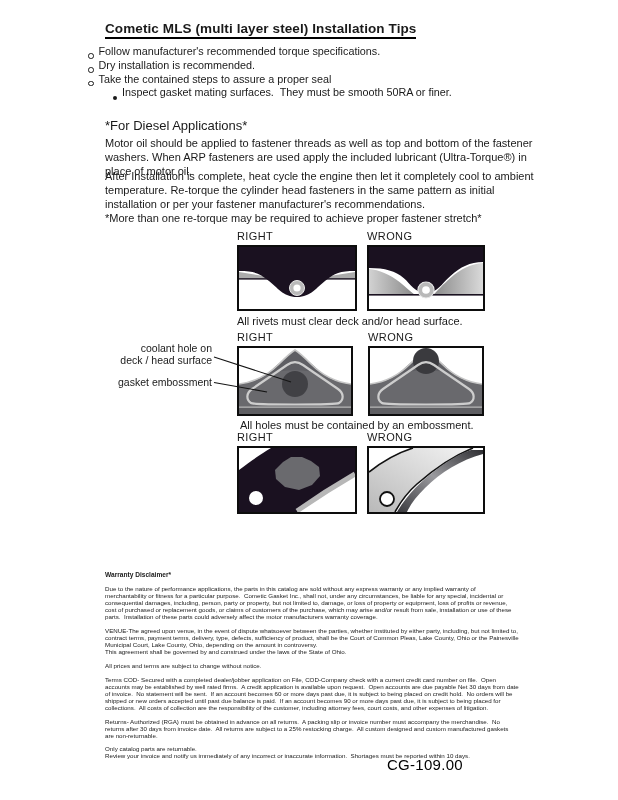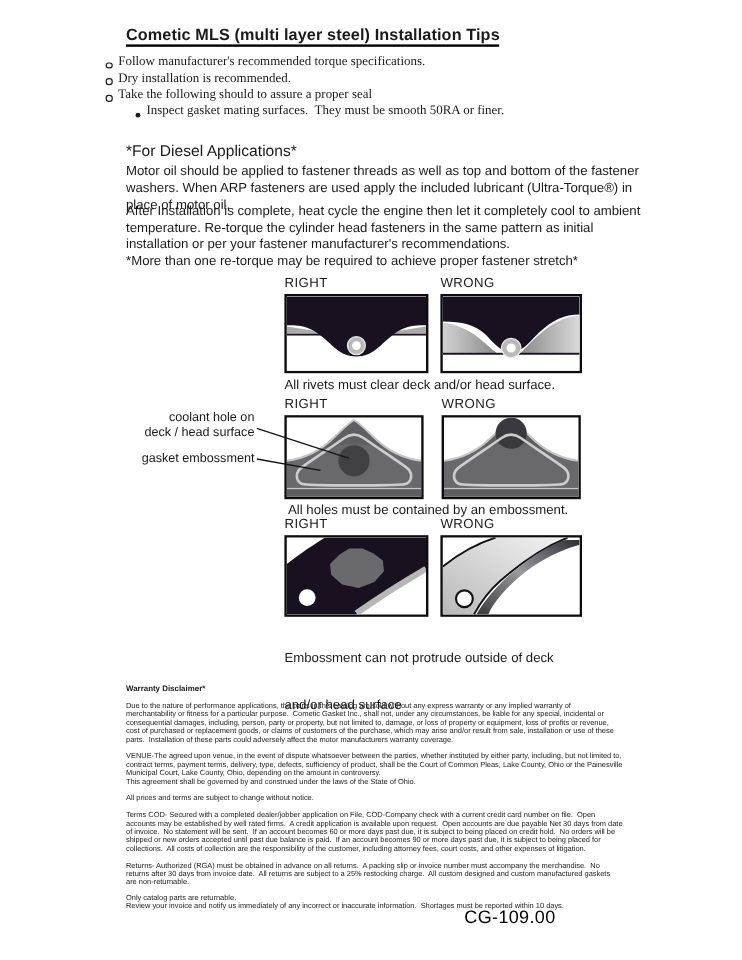--- a/index.html
+++ b/index.html
@@ -4,21 +4,21 @@
 <style>
   html,body{margin:0;padding:0;background:#ffffff;}
   .page{position:relative;width:598px;height:800px;background:#ffffff;
         font-family:"Liberation Sans", sans-serif;color:#1a1a1a;overflow:hidden;}
   .abs{position:absolute;}
 
   .title{left:105px;top:21px;font-size:13.5px;font-weight:700;
          border-bottom:2px solid #000;padding-bottom:1px;letter-spacing:.1px;}
 
   .bullets{left:88px;top:45px;width:488px;font-size:10.8px;line-height:13.8px;}
-  .b{display:flex;align-items:center;white-space:pre-wrap;font-family:Liberation Serif, serif;}
+  .b{display:flex;align-items:flex-end;white-space:pre-wrap;}
   .b .mk{flex:0 0 auto;margin-right:5px;}
   .mk1{width:3.5px;height:3.5px;border:1px solid #1a1a1a;border-radius:50%;margin-top:4.8px;}
   .mk2{width:4px;height:4px;background:#1a1a1a;border-radius:50%;margin-top:4.8px;}
   .l2{margin-left:25px;}
 
   .h2{left:105px;top:118px;font-size:13px;font-weight:400;}
   .para{left:105px;width:430px;font-size:11px;line-height:13.8px;white-space:pre-wrap;}
   .p1{top:137px;} .p2{top:170px;} .pnote{top:212px;}
 
   .dlab{font-size:11px;text-align:left;letter-spacing:.4px;}
@@ -48,21 +48,21 @@
 </head>
 <body>
 
 <div class="page">
 
   <div class="abs title">Cometic MLS (multi layer steel) Installation Tips</div>
 
   <div class="abs bullets">
     <div class="b"><span class="mk mk1"></span><span>Follow manufacturer's recommended torque specifications.</span></div>
     <div class="b"><span class="mk mk1"></span><span>Dry installation is recommended.</span></div>
-    <div class="b"><span class="mk mk1"></span><span>Take the following should to assure a proper seal</span></div>
+    <div class="b"><span class="mk mk1"></span><span>Take the contained steps to assure a proper seal</span></div>
     <div class="b l2"><span class="mk mk2"></span><span>Inspect gasket mating surfaces.  They must be smooth 50RA or finer.</span></div>
   </div>
 
   <div class="abs h2">*For Diesel Applications*</div>
   <div class="abs para p1">Motor oil should be applied to fastener threads as well as top and bottom of the fastener washers. When ARP fasteners are used apply the included lubricant (Ultra-Torque®) in place of motor oil.</div>
   <div class="abs para p2">After Installation is complete, heat cycle the engine then let it completely cool to ambient temperature. Re-torque the cylinder head fasteners in the same pattern as initial installation or per your fastener manufacturer's recommendations.</div>
   <div class="abs para pnote">*More than one re-torque may be required to achieve proper fastener stretch*</div>
 
   <div class="abs dlab r1lab c1 c1w">RIGHT</div>
   <div class="abs dlab r1lab c2 c2w">WRONG</div>
@@ -168,24 +168,20 @@
       </defs>
       <rect width="114" height="64" fill="#ffffff"></rect>
       <path d="M0,24 C14,13 28,5 44,0 L104,0 C84,8 64,22 48,36 C40,43 32,53 26,64 L0,64 Z" fill="url(#gBand)"></path>
       <path d="M0,24 C14,13 28,5 44,0" fill="none" stroke="#111" stroke-width="1.6"></path>
       <path d="M104,0 C84,8 64,22 48,36 C40,43 32,53 26,64" fill="none" stroke="#111" stroke-width="1.6"></path>
       <path d="M28,64 C36,50 52,32 72,18 C82,11 92,5 102,2 L114,2 L114,6 C92,12 72,24 56,40 C48,48 42,55 38,64 Z" fill="url(#gStripe)"></path>
       <circle cx="18" cy="51" r="7" fill="#ffffff" stroke="#111" stroke-width="1.8"></circle>
     </svg>
   </div>
 
-  <div class="abs cap cap3">
-    <div>Embossment can not protrude outside of deck</div>
-    <div>and/or head surface</div>
-  </div>
 
   <svg class="abs leaders" viewBox="0 0 618 800">
     <line x1="214" y1="357" x2="291" y2="382" stroke="#141414" stroke-width="1.1"></line>
     <line x1="214" y1="382.5" x2="267" y2="392" stroke="#141414" stroke-width="1.1"></line>
   </svg>
 
   <div class="abs warr">
     <div class="wh">Warranty Disclaimer*</div>
     <div class="wp">Due to the nature of performance applications, the parts in this catalog are sold without any express warranty or any implied warranty of merchantability or fitness for a particular purpose.  Cometic Gasket Inc., shall not, under any circumstances, be liable for any special, incidental or consequential damages, including, person, party or property, but not limited to, damage, or loss of property or equipment, loss of profits or revenue, cost of purchased or replacement goods, or claims of customers of the purchase, which may arise and/or result from sale, installation or use of these parts.  Installation of these parts could adversely affect the motor manufacturers warranty coverage.</div>
     <div class="wp0">VENUE-The agreed upon venue, in the event of dispute whatsoever between the parties, whether instituted by either party, including, but not limited to, contract terms, payment terms, delivery, type, defects, sufficiency of product, shall be the Court of Common Pleas, Lake County, Ohio or the Painesville Municipal Court, Lake County, Ohio, depending on the amount in controversy.</div>

